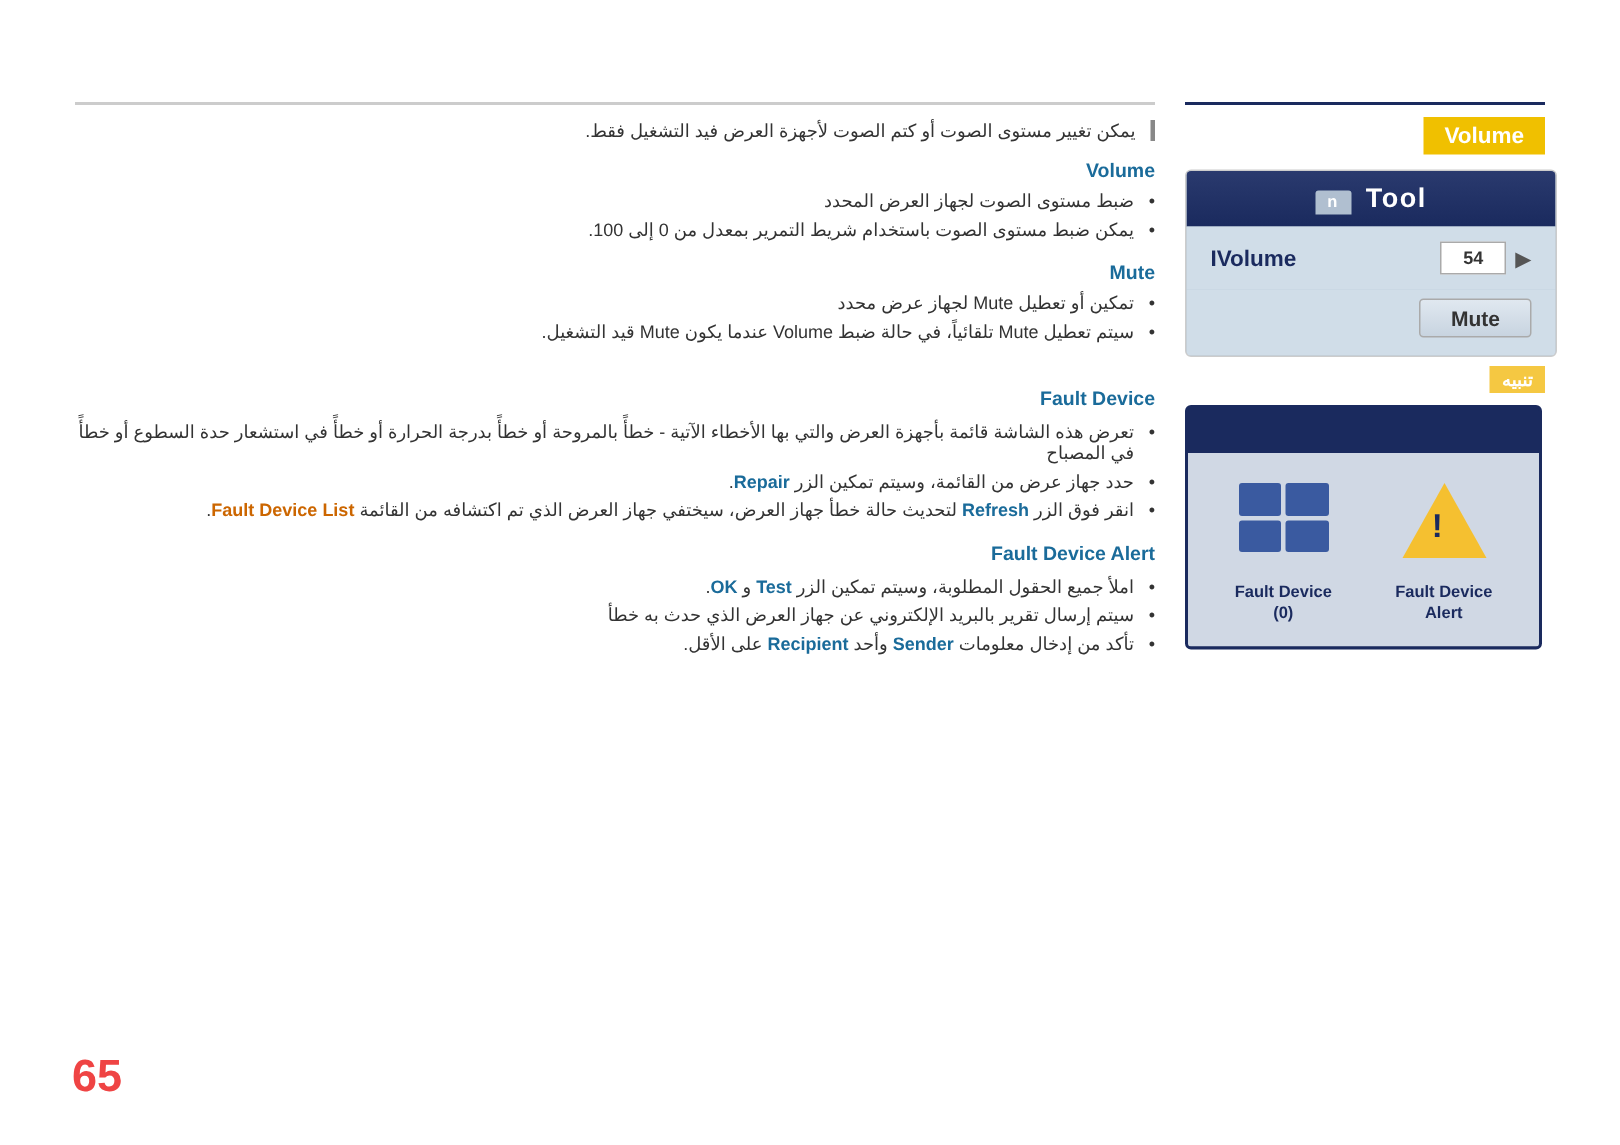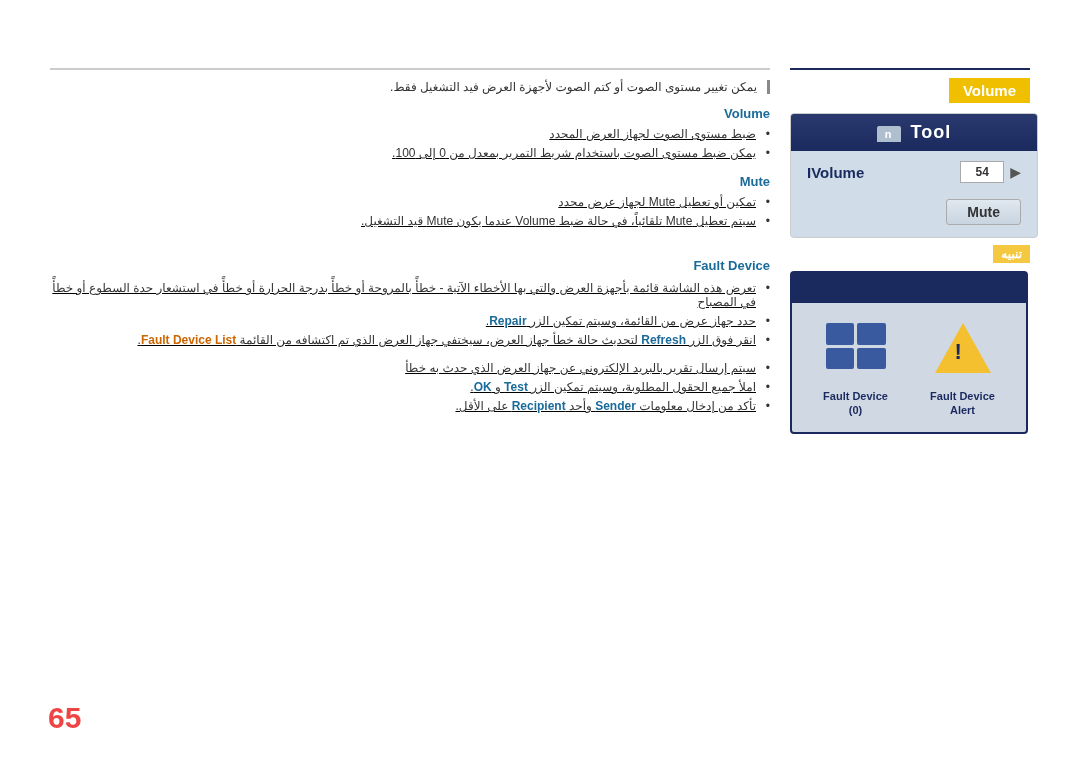--- a/index.html
+++ b/index.html
@@ -72,21 +72,20 @@
       font-weight: bold;
       color: #1a6b9a;
       margin-bottom: 6px;
       text-align: right;
     }
 
     .bullet-list {
       list-style: none;
       margin-bottom: 14px;
       padding: 0;
-      text-decoration: underline;
     }
 
     .bullet-list li {
       font-size: 12px;
       color: #333;
       margin-bottom: 5px;
       direction: rtl;
       text-align: right;
       padding-right: 14px;
       position: relative;
@@ -356,25 +355,26 @@
       <li>
         حدد جهاز عرض من القائمة، وسيتم تمكين الزر <span class="link-blue">Repair</span>.
       </li>
       <li>
         انقر فوق الزر <span class="link-blue">Refresh</span> لتحديث حالة خطأ جهاز العرض، سيختفي جهاز العرض الذي تم اكتشافه من القائمة <span class="link-orange">Fault Device List</span>.
       </li>
     </ul>
   </div>
 
   <div>
+    <div class="fault-alert-heading">Fault Device Alert</div>
     <ul class="bullet-list">
-      <li>سيتم إرسال تقرير بالبريد الإلكتروني عن جهاز العرض الذي حدث به خطأ</li>
       <li>
         املأ جميع الحقول المطلوبة، وسيتم تمكين الزر <span class="link-blue">Test</span> و <span class="link-blue">OK</span>.
       </li>
+      <li>سيتم إرسال تقرير بالبريد الإلكتروني عن جهاز العرض الذي حدث به خطأ</li>
       <li>
         تأكد من إدخال معلومات <span class="link-blue">Sender</span> وأحد <span class="link-blue">Recipient</span> على الأقل.
       </li>
     </ul>
   </div>
 
 </div>
 
 <div class="right-panel">
 

